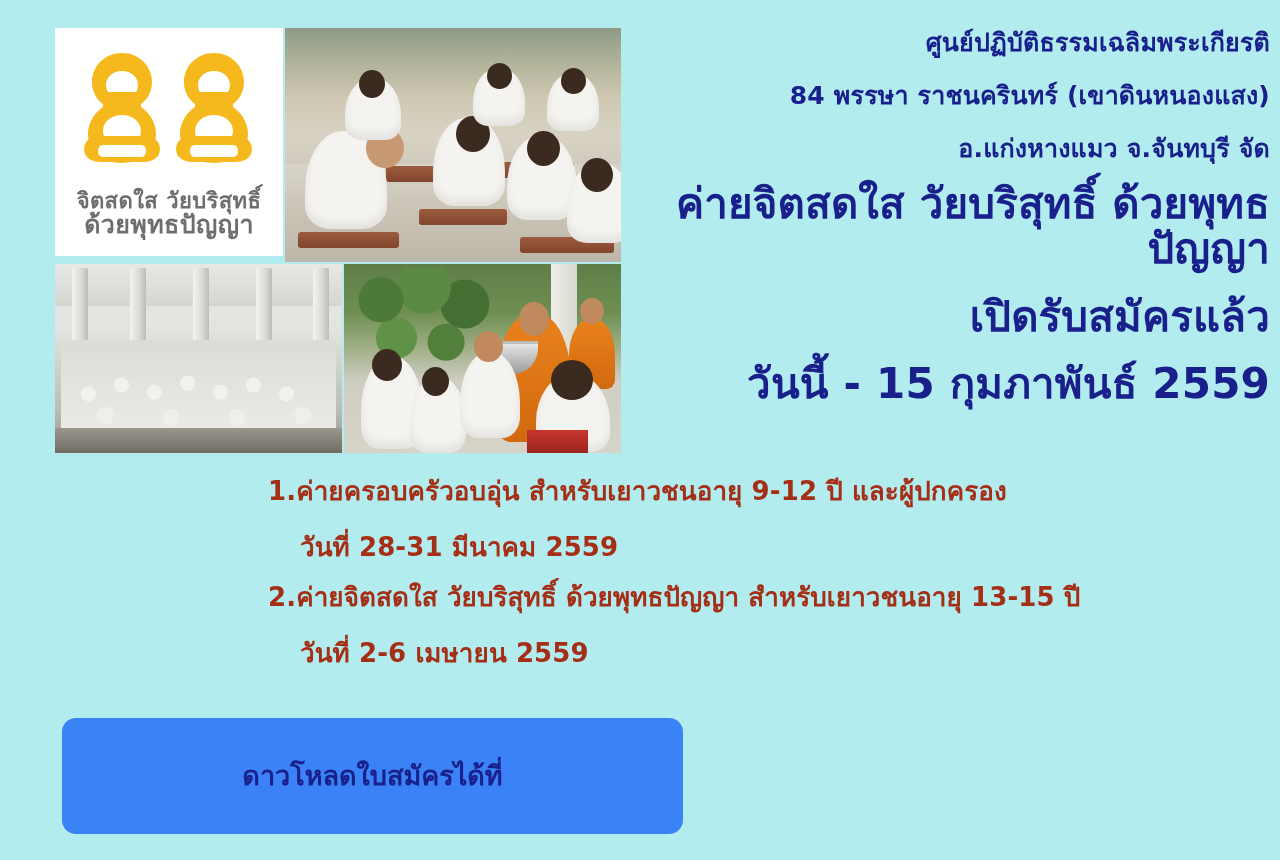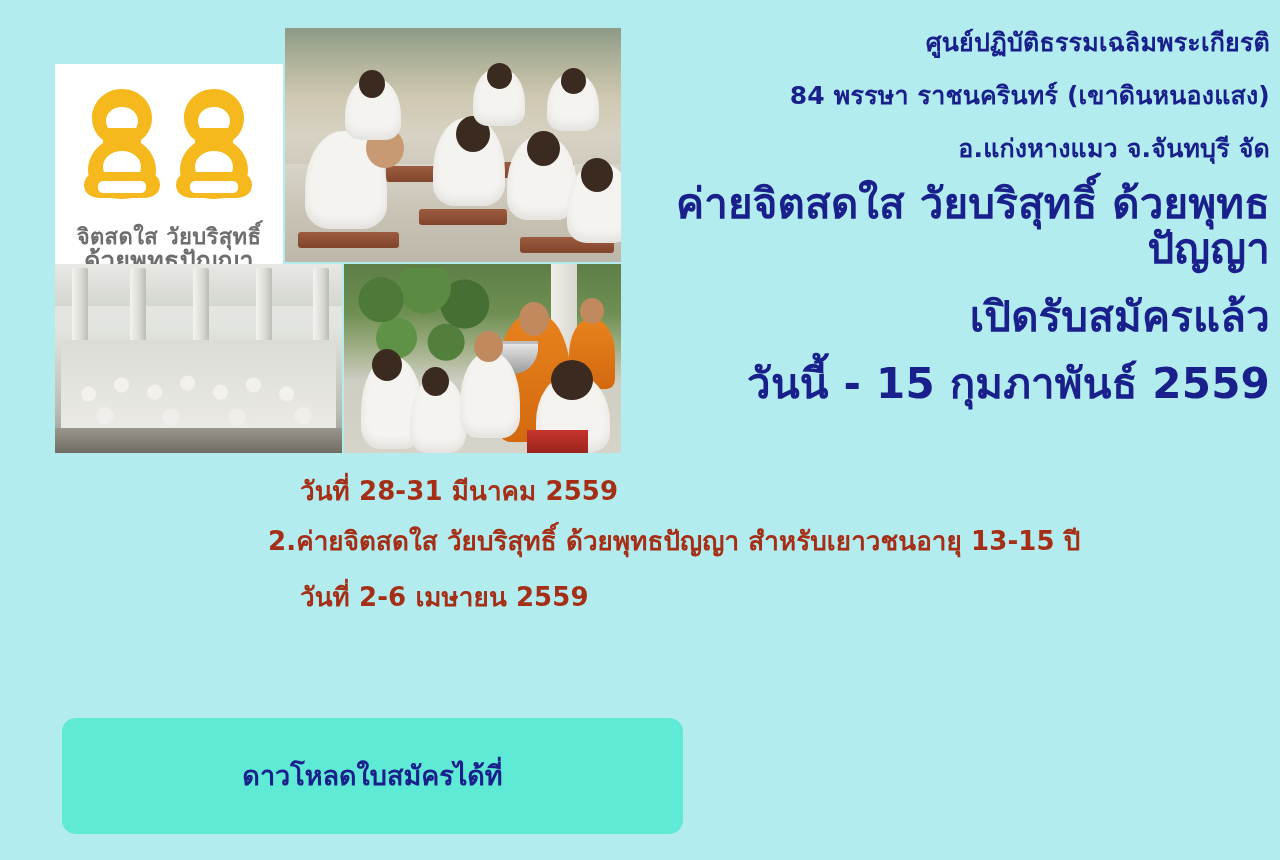--- a/index.html
+++ b/index.html
@@ -38,21 +38,20 @@
     background: #cfd8d4;
   }
   #logo-tile {
     left: 0; top: 0;
     width: 228px; height: 228px;
     background: #ffffff;
     display: flex;
     flex-direction: column;
     align-items: center;
     justify-content: center;
-    margin-top: 36px;
   }
   #logo-figures {
     width: 190px;
     height: 140px;
     display: block;
   }
   .logo-line {
     color: #6e6e6e;
     font-weight: bold;
     letter-spacing: .4px;
@@ -215,21 +214,21 @@
     position: absolute;
     left: 0;
     top: 718px;
     width: 1280px;
     height: 120px;
   }
   .footer-box {
     position: absolute;
     top: 0;
     height: 116px;
-    background: #5eead4;
+    background: #3b82f6;
     border-radius: 14px;
     color: #19208c;
     font-weight: bold;
     display: flex;
     flex-direction: column;
     justify-content: center;
   }
   #footer-download {
     left: 62px;
     width: 621px;
@@ -337,20 +336,21 @@
     <div class="head-sm" id="head-line-1">ศูนย์ปฏิบัติธรรมเฉลิมพระเกียรติ</div>
     <div class="head-sm" id="head-line-2">84 พรรษา ราชนครินทร์ (เขาดินหนองแสง)</div>
     <div class="head-sm" id="head-line-3">อ.แก่งหางแมว จ.จันทบุรี  จัด</div>
     <div class="head-lg" id="head-title-1">ค่ายจิตสดใส วัยบริสุทธิ์ ด้วยพุทธปัญญา</div>
     <div class="head-lg" id="head-title-2">เปิดรับสมัครแล้ว</div>
     <div class="head-lg" id="head-title-3">วันนี้ - 15 กุมภาพันธ์ 2559</div>
   </div>
 </div>
 
 <div id="details">
+  <div class="detail-row" id="detail-1">1.ค่ายครอบครัวอบอุ่น สำหรับเยาวชนอายุ 9-12 ปี และผู้ปกครอง</div>
   <div class="detail-row indent" id="detail-2">วันที่ 28-31 มีนาคม 2559</div>
   <div class="detail-row" id="detail-3">2.ค่ายจิตสดใส วัยบริสุทธิ์ ด้วยพุทธปัญญา สำหรับเยาวชนอายุ 13-15 ปี</div>
   <div class="detail-row indent" id="detail-4">วันที่ 2-6 เมษายน 2559</div>
 </div>
 
 <div id="footer">
   <div class="footer-box" id="footer-download">
     <div class="foot-line" id="download-label">ดาวโหลดใบสมัครได้ที่</div>
   </div>
 </div>

